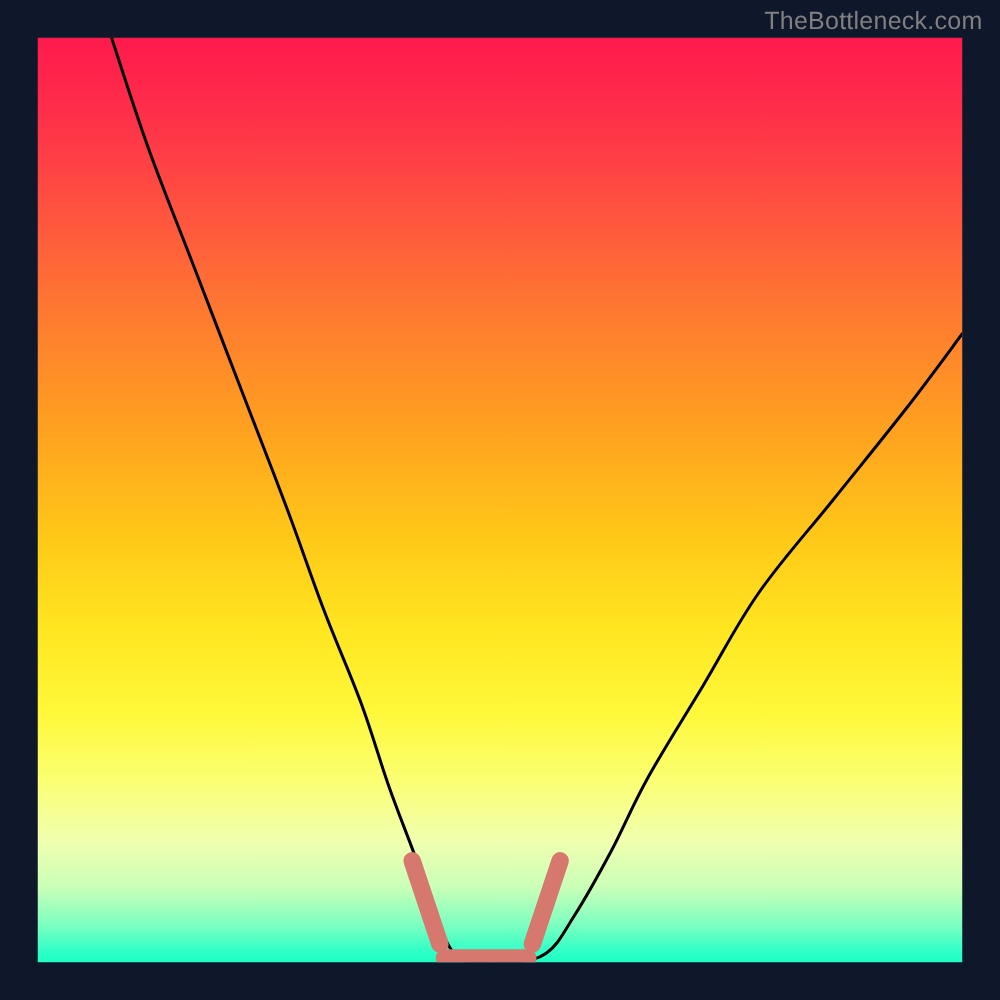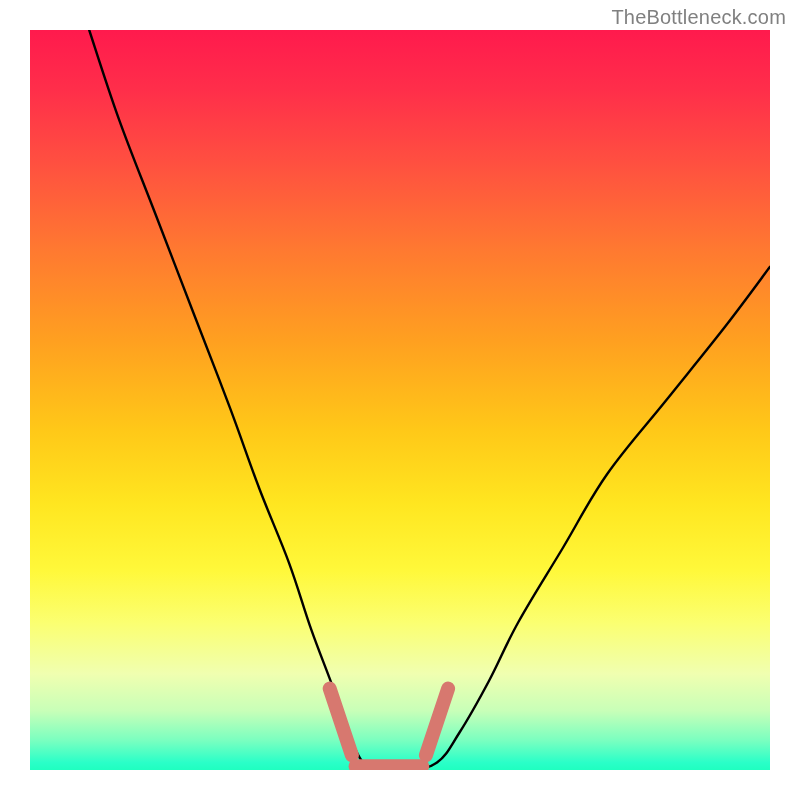--- a/index.html
+++ b/index.html
@@ -10,21 +10,21 @@
     background: #000;
     overflow: hidden;
     font-family: Arial, Helvetica, sans-serif;
   }
   .frame {
     position: absolute;
     top: 0;
     left: 0;
     width: 800px;
     height: 800px;
-    background: #ffffff;
+    background: #0f172a;
     text-align: center;
   }
   .plot-area {
     position: absolute;
     top: 30px;
     left: 30px;
     width: 740px;
     height: 740px;
     overflow: hidden;
   }

